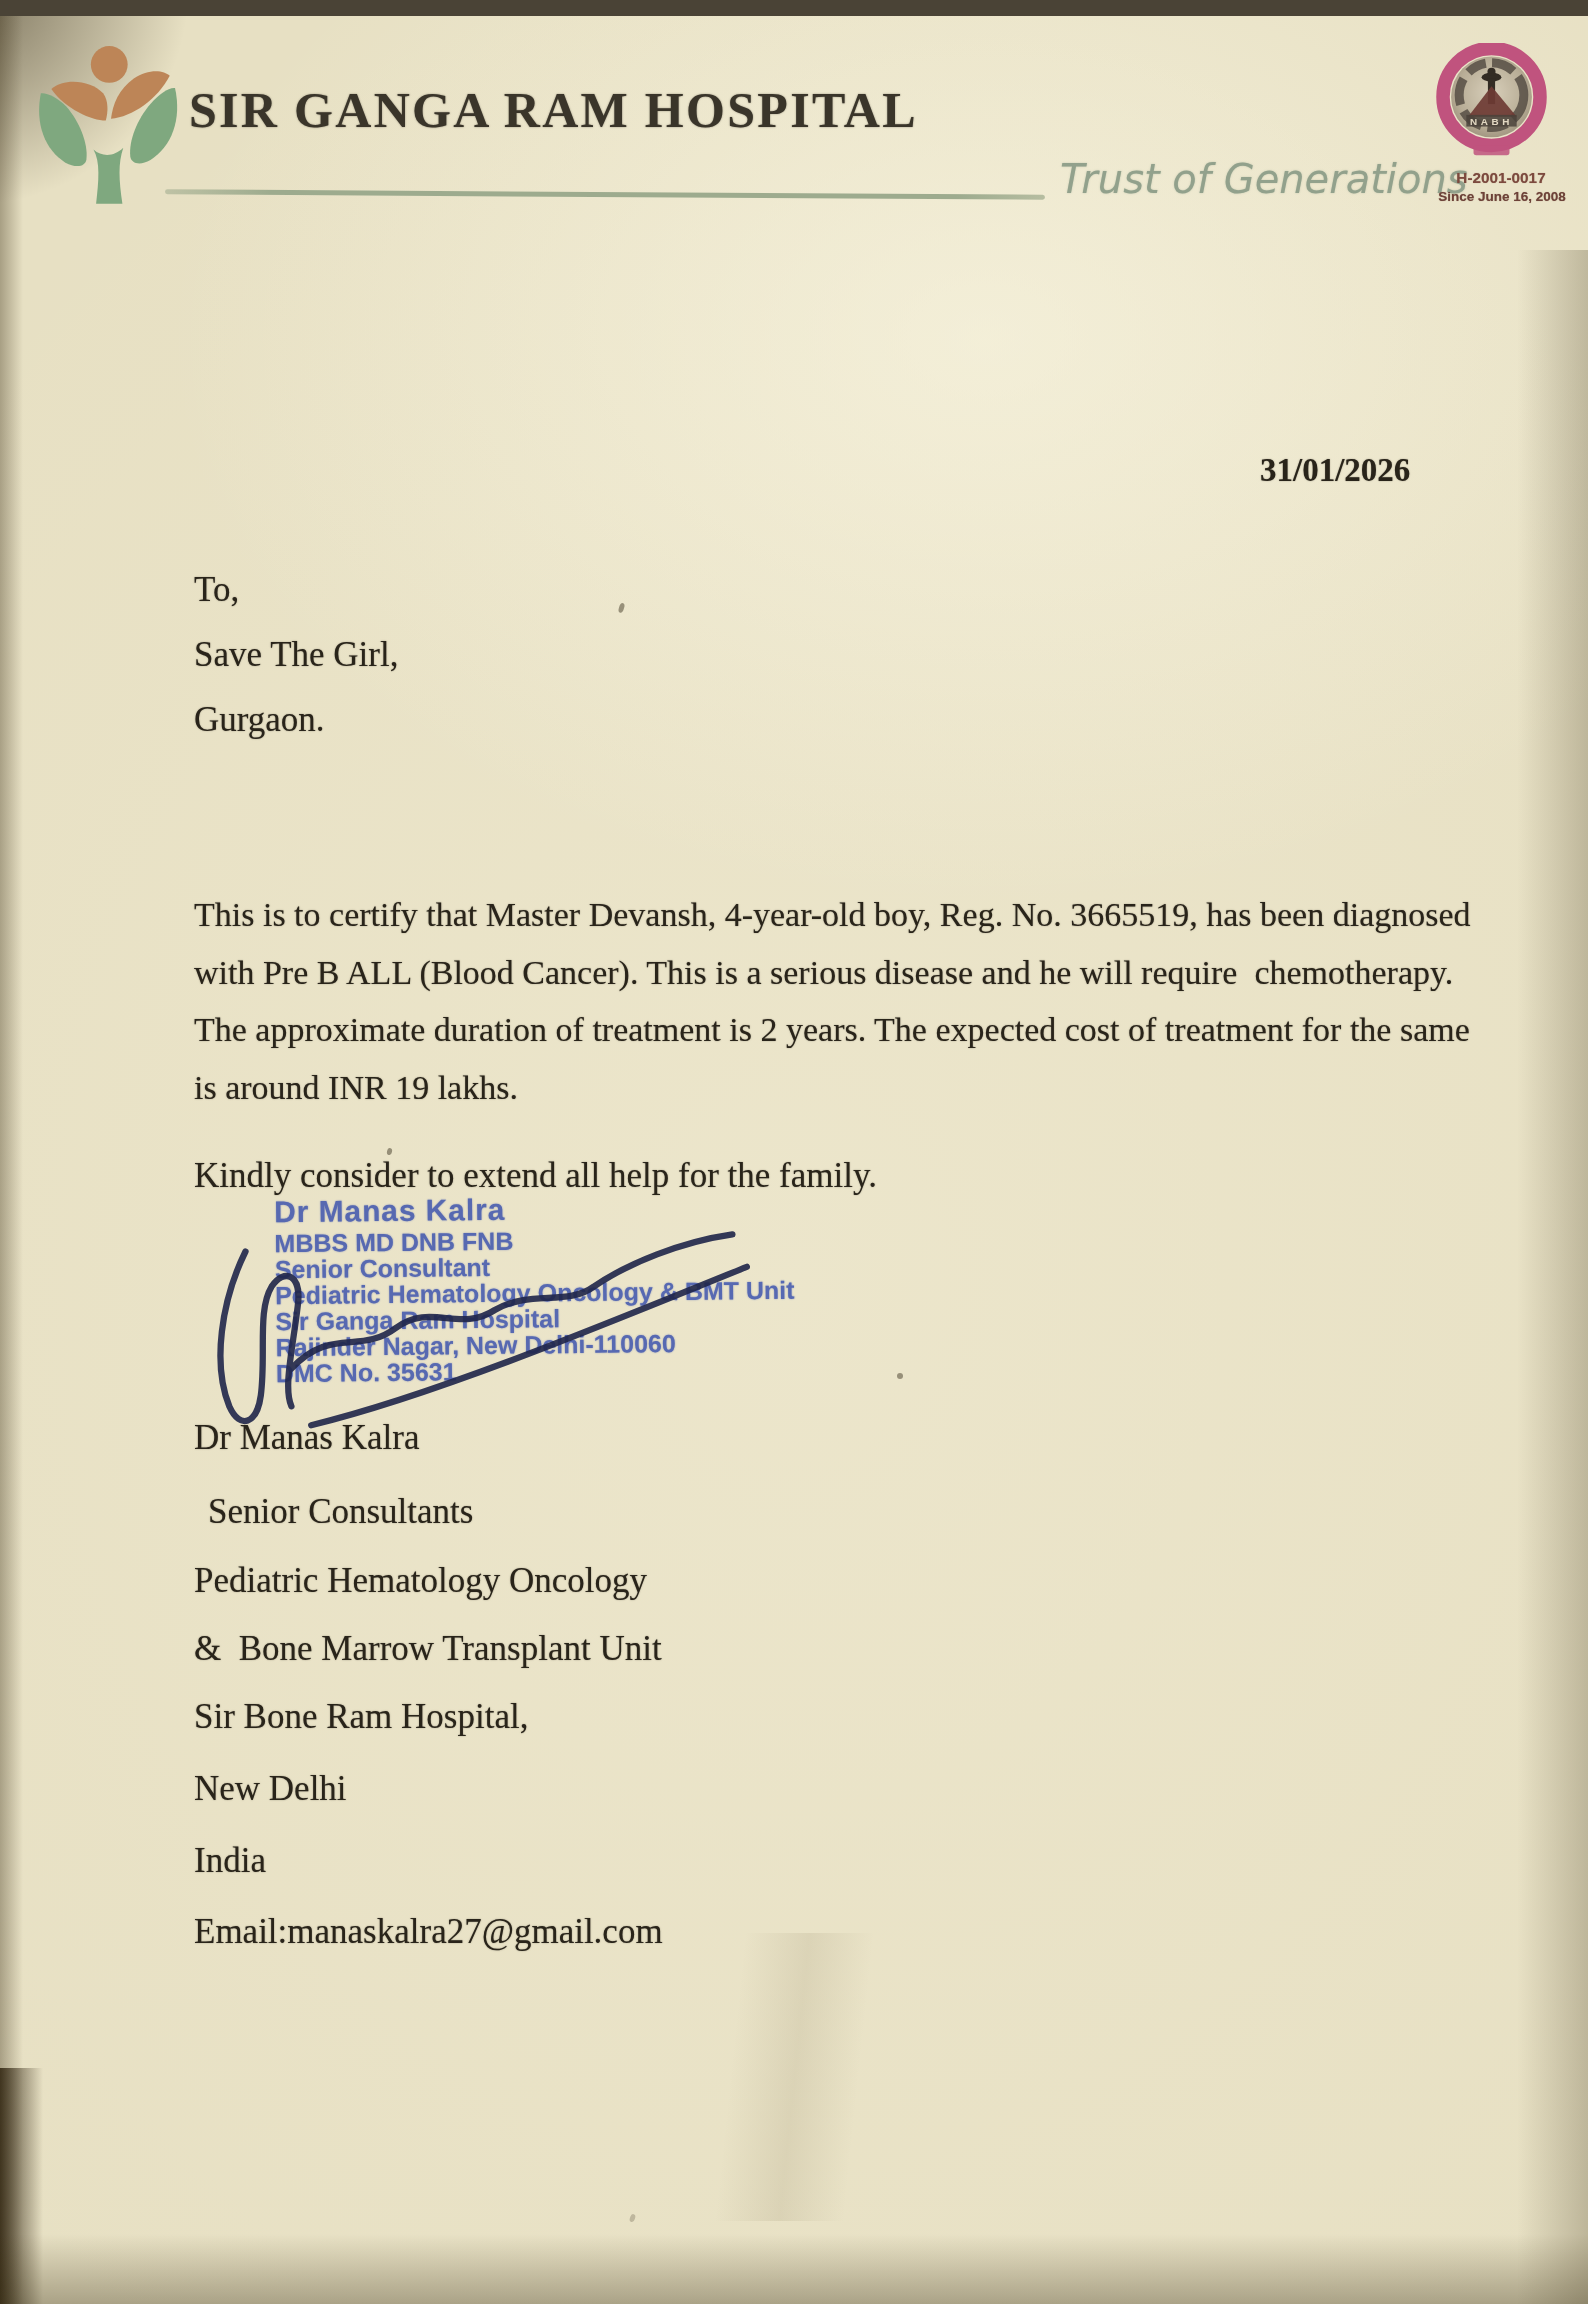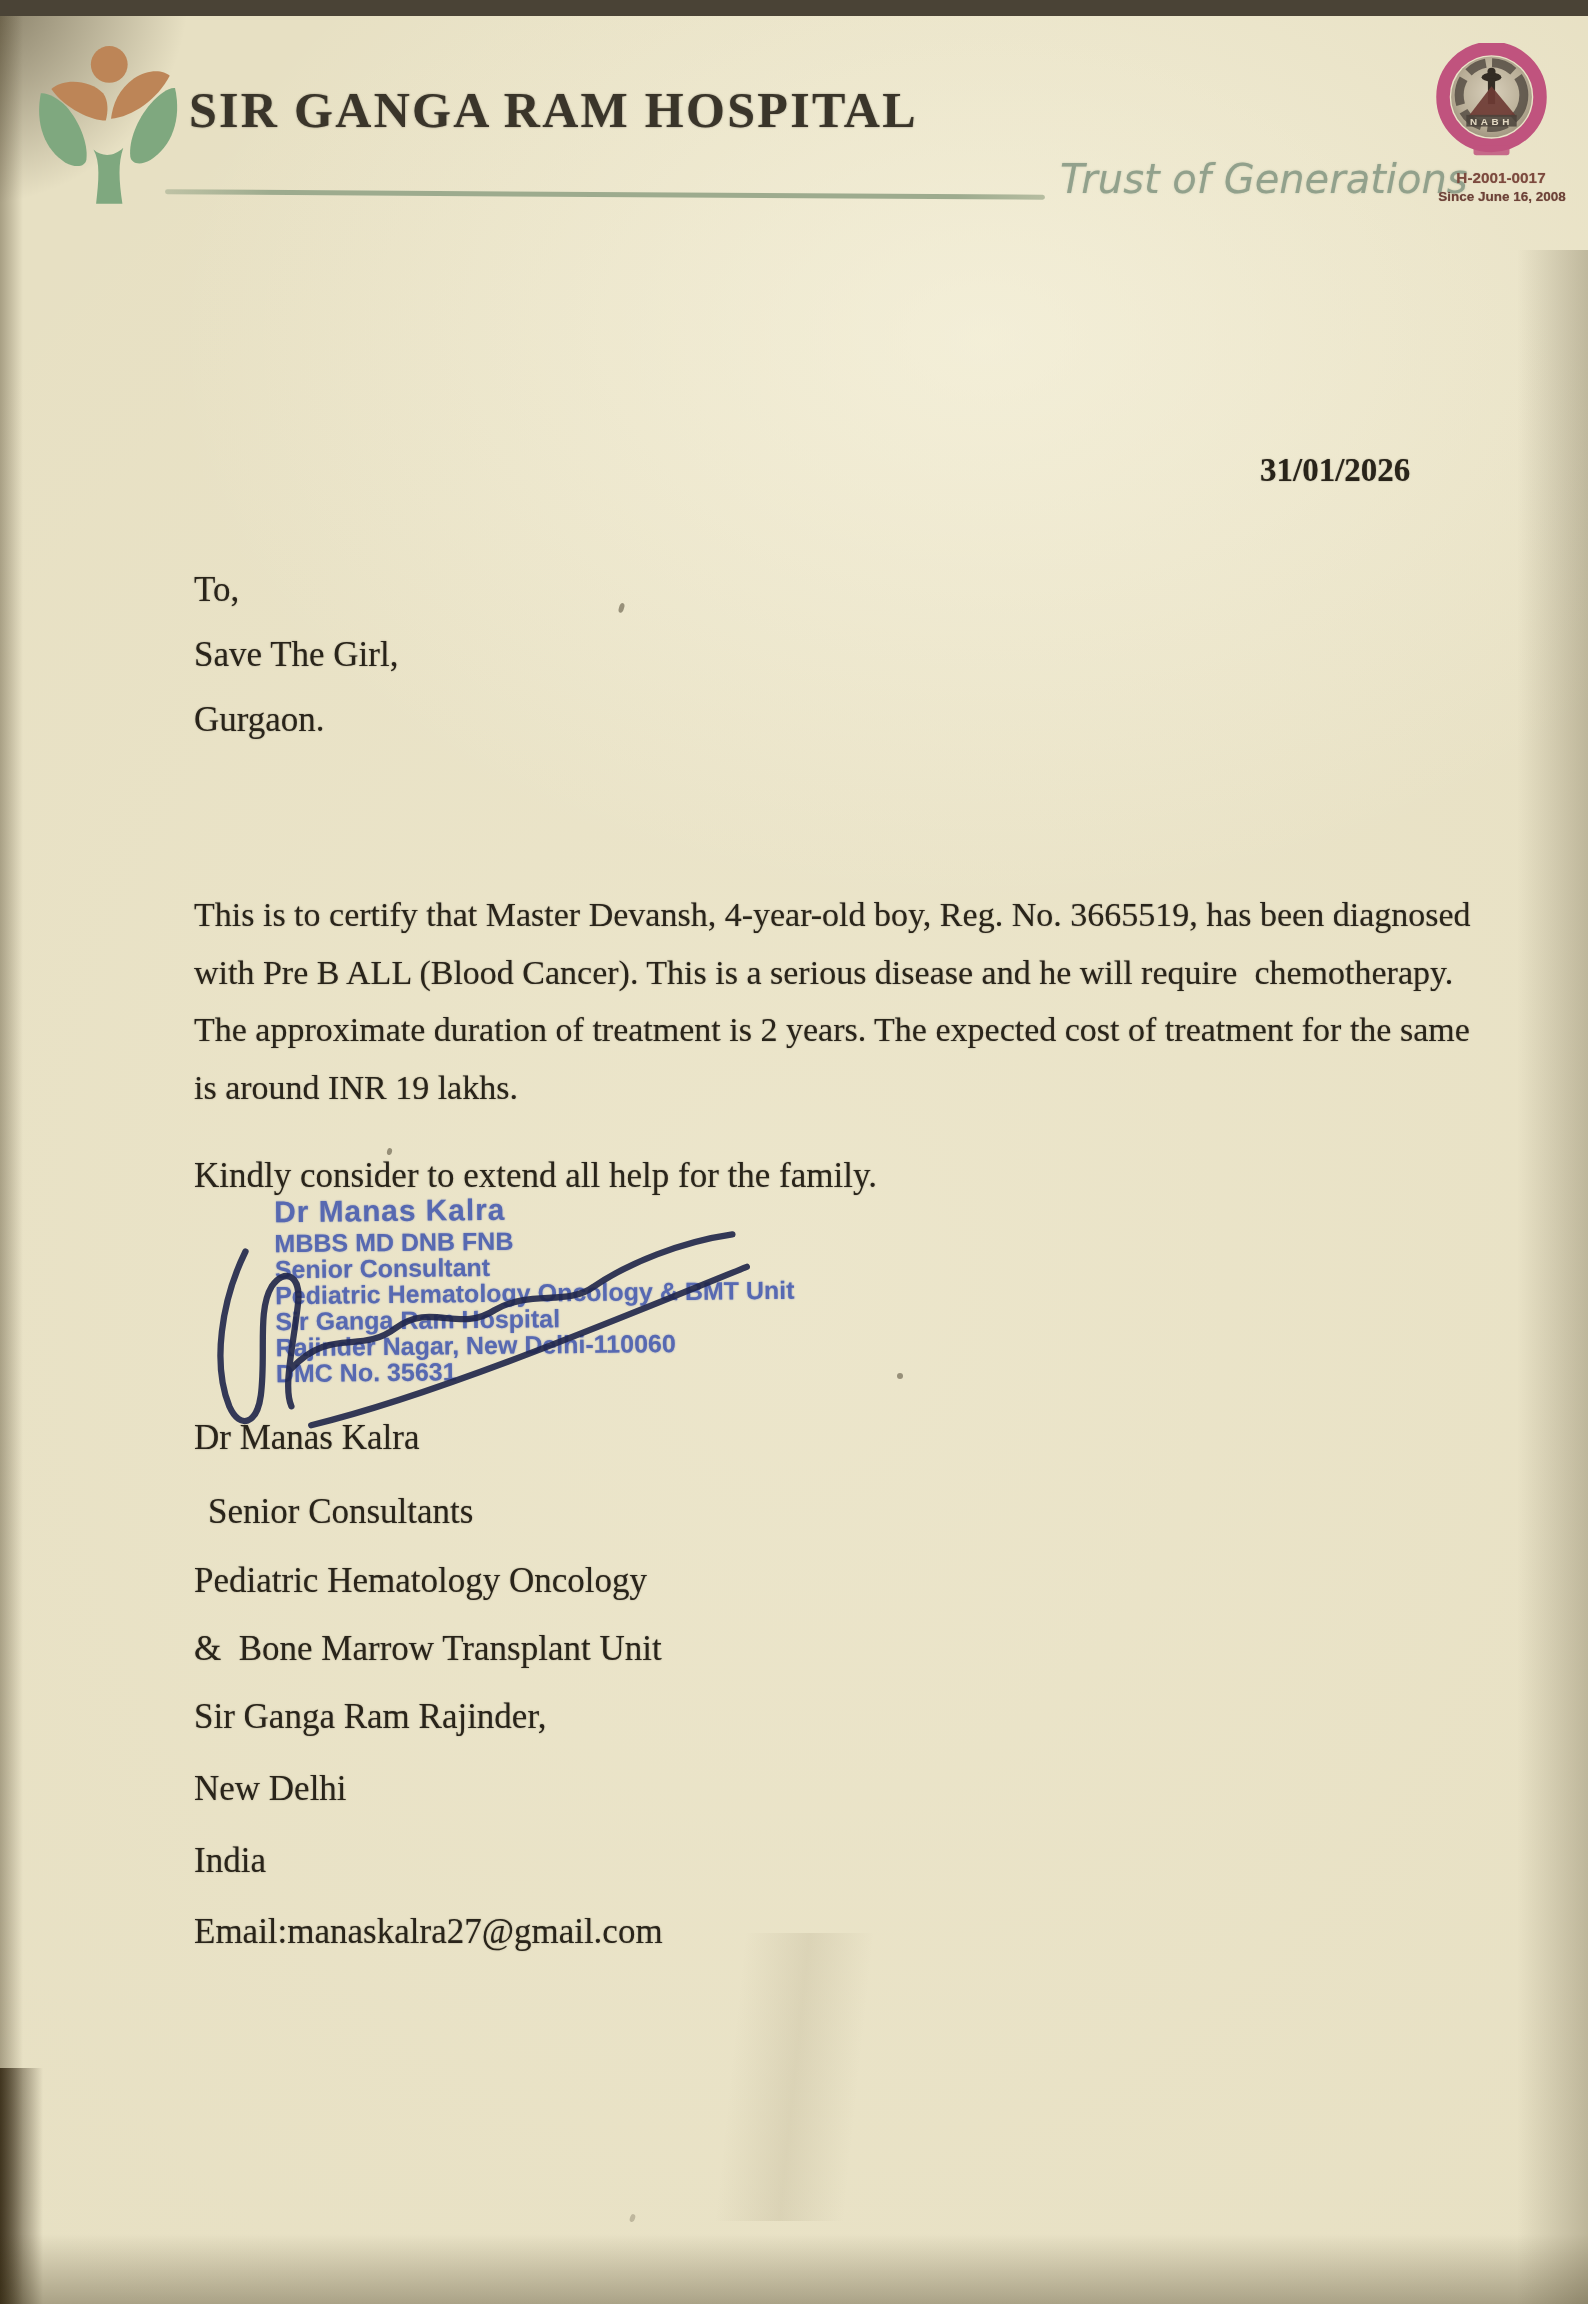--- a/index.html
+++ b/index.html
@@ -181,19 +181,19 @@
       <path d="M45,35 C18,90 8,160 27,207 C39,234 58,226 62,195 C68,150 58,100 74,74 C88,53 108,60 103,96 C97,146 87,186 96,207"></path>
       <path d="M96,165 C140,118 172,150 212,120 C252,91 282,126 322,100 C362,77 402,96 432,74 C470,48 530,24 586,16"></path>
       <path d="M118,228 C250,196 430,122 602,52"></path>
     </g>
   </svg>
 
   <div class="txt sig-0">Dr Manas Kalra</div>
   <div class="txt sig-1">Senior Consultants</div>
   <div class="txt sig-3">&amp;  Bone Marrow Transplant Unit</div>
   <div class="txt sig-2">Pediatric Hematology Oncology</div>
-  <div class="txt sig-4">Sir Ganga Ram Rajinder,</div>
+  <div class="txt sig-4">Sir Bone Ram Hospital,</div>
   <div class="txt sig-5">New Delhi</div>
   <div class="txt sig-6">India</div>
   <div class="txt sig-7">Email:manaskalra27@gmail.com</div>
 
 </div>
 
 
 </body></html>

